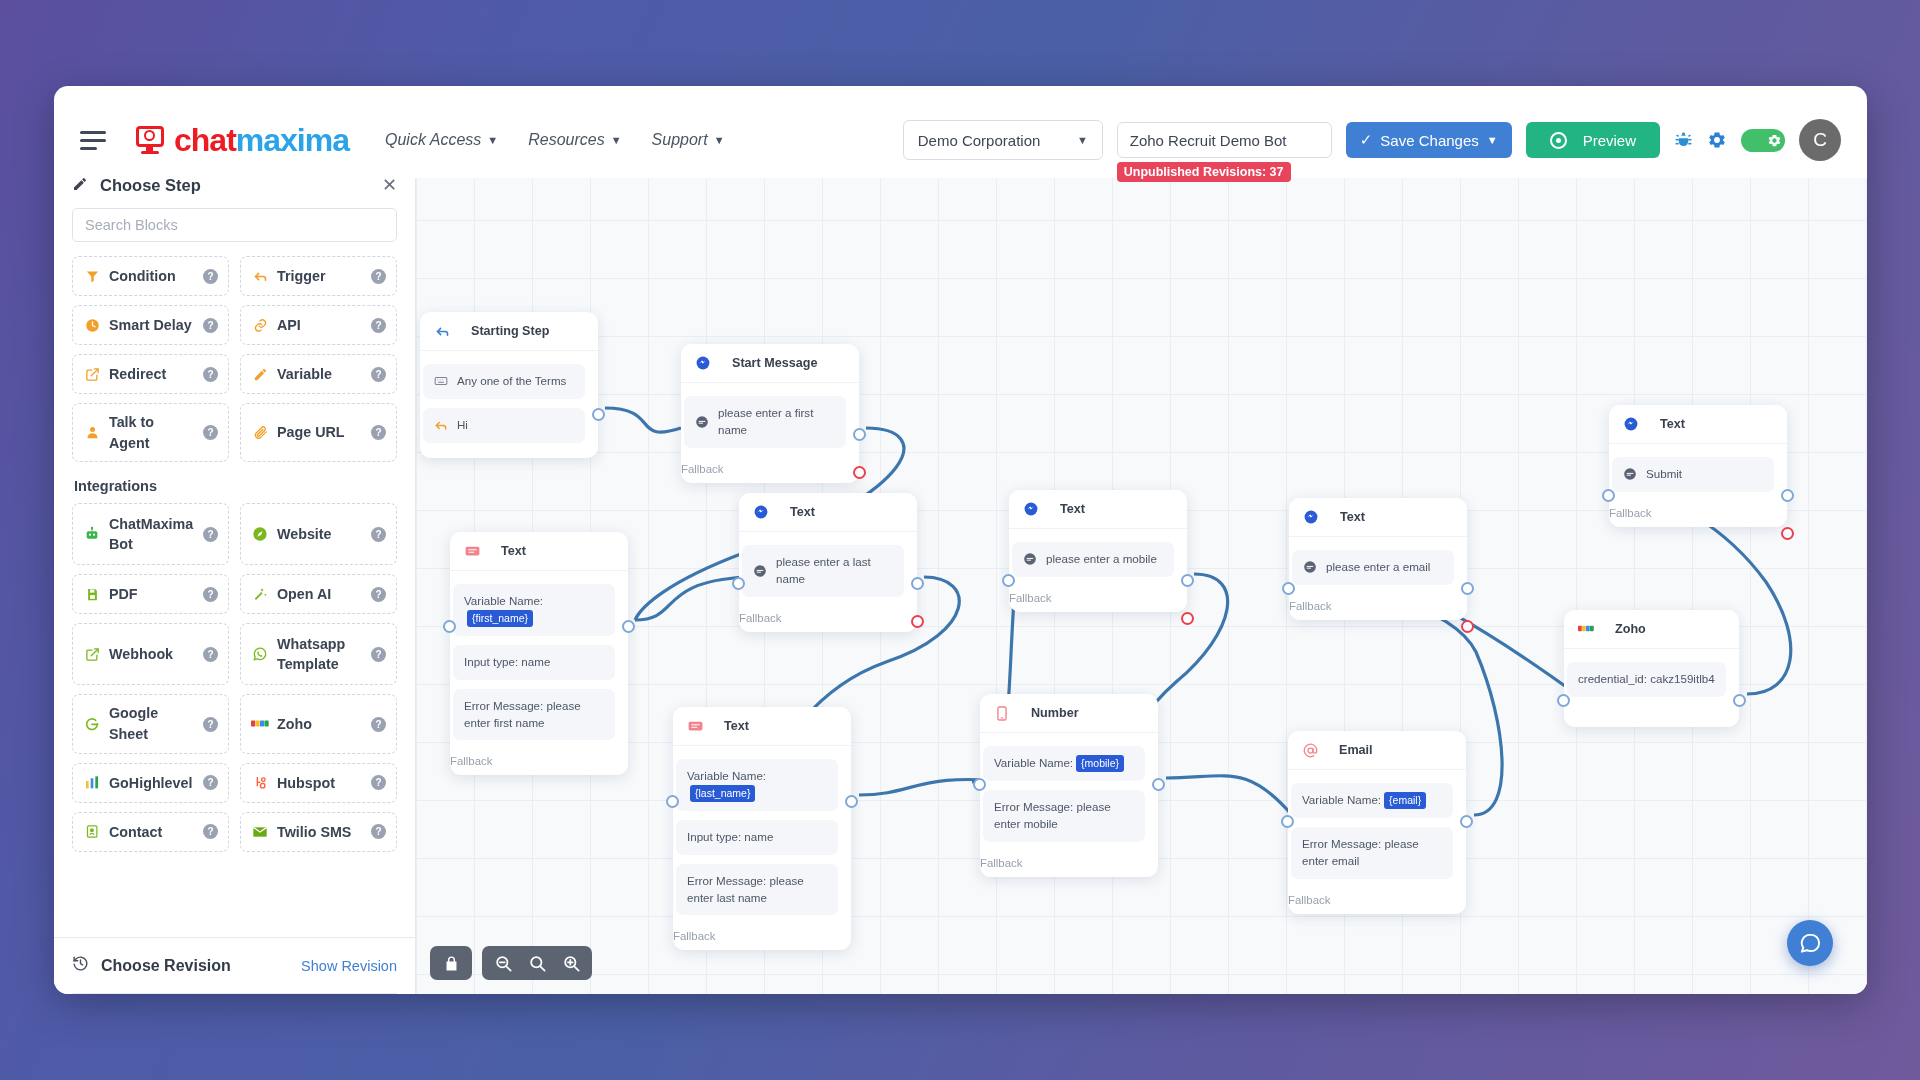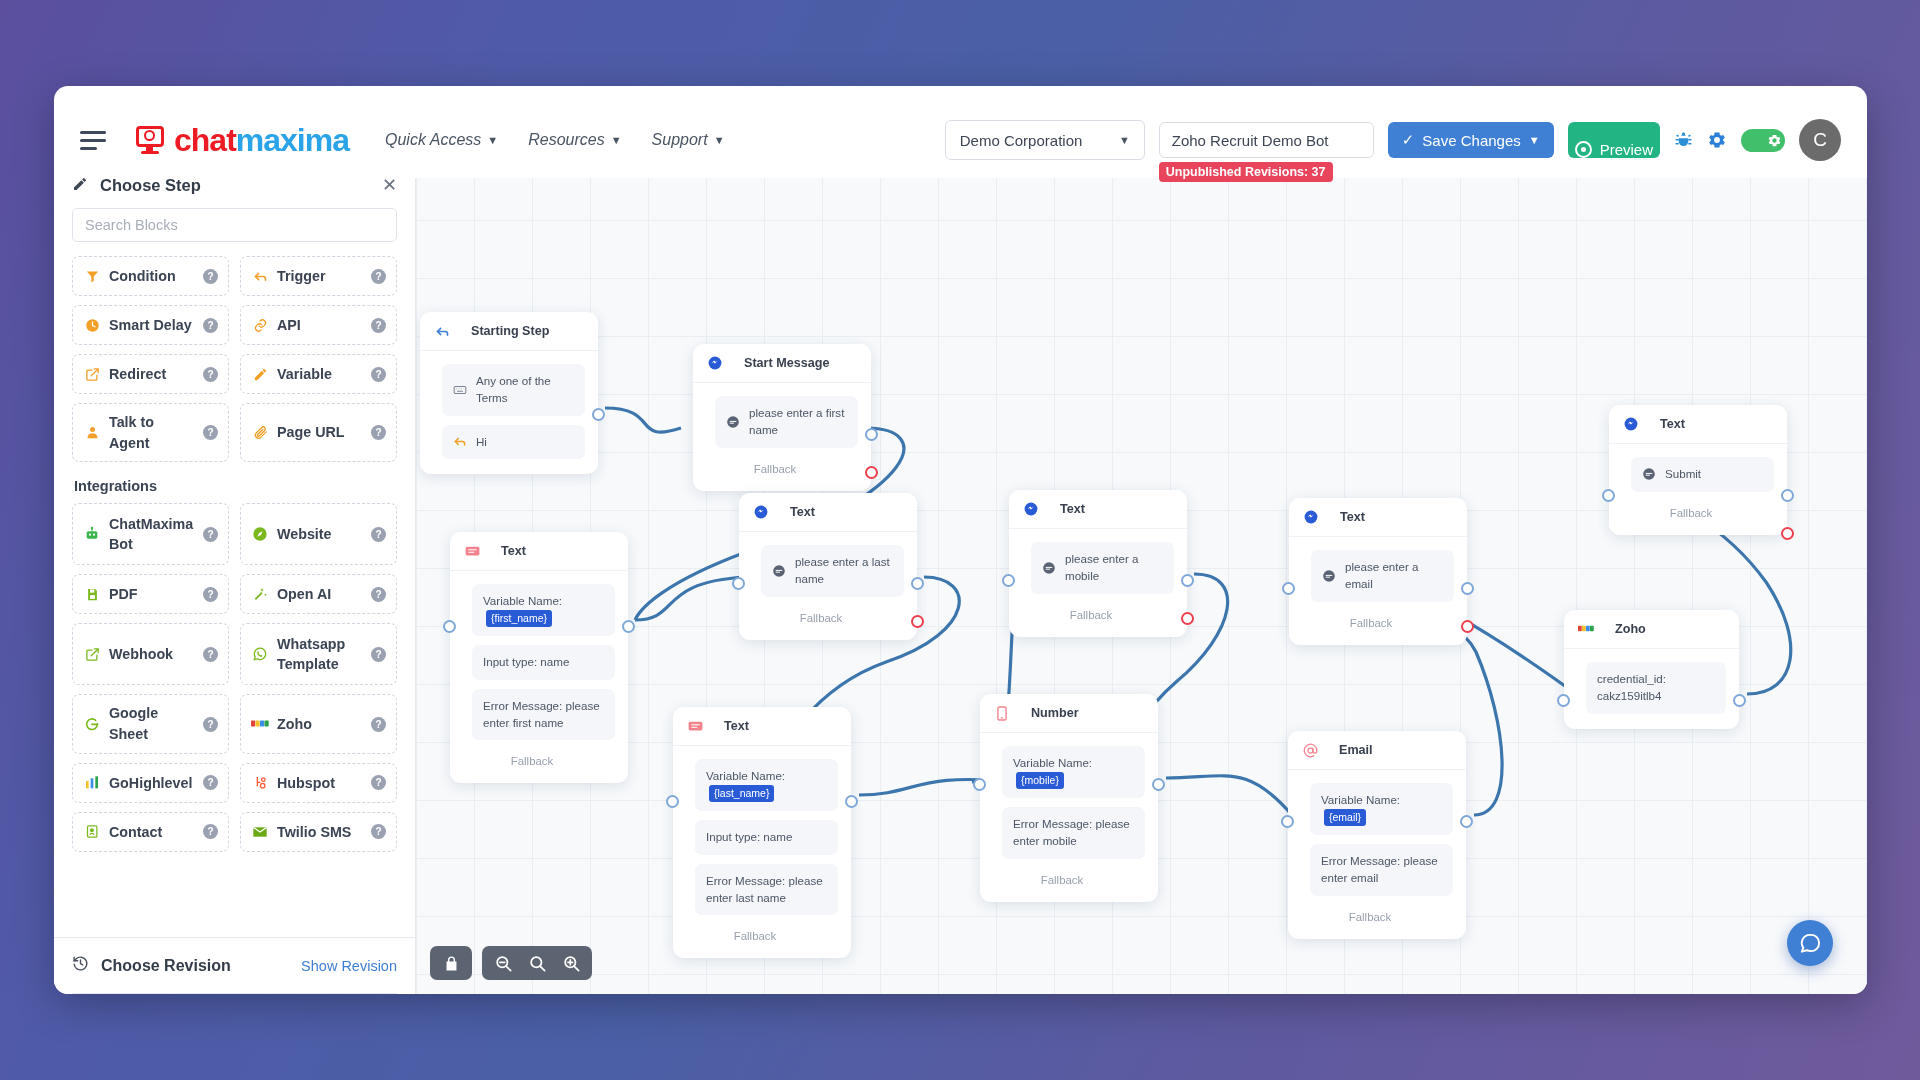--- a/index.html
+++ b/index.html
@@ -94,21 +94,21 @@
     background: #e8455c; color: #fff; font-size: 12.5px; font-weight: 700;
     padding: 3px 7px; border-radius: 4px; white-space: nowrap;
   }
   .btn-save {
     height: 36px; background: #3f7fd4; color: #fff; border: none; border-radius: 6px;
     display: flex; align-items: center; gap: 8px; padding: 0 14px;
     font-size: 15px; cursor: pointer; font-family: "Liberation Sans", sans-serif;
   }
   .btn-preview {
     height: 36px; background: #22b583; color: #fff; border: none; border-radius: 6px;
-    display: flex; align-items: flex-end; gap: 8px; padding: 0 7px;
+    display: flex; align-items: center; gap: 16px; padding: 0 24px;
     font-size: 15px; cursor: pointer; font-family: "Liberation Sans", sans-serif;
   }
   .eye-ic {
     width: 17px; height: 17px; border-radius: 50%; border: 2.4px solid #fff;
     display: flex; align-items: center; justify-content: center;
   }
   .eye-ic i { width: 5px; height: 5px; background: #fff; border-radius: 50%; display: block; }
   .hicon { cursor: pointer; display: flex; align-items: center; }
   .toggle-pill {
     width: 44px; height: 23px; background: #41bf6a; border-radius: 12px;
@@ -186,33 +186,33 @@
     position: absolute; background: #fff; border-radius: 11px;
     box-shadow: 0 3px 14px rgba(40,60,90,.13);
     display: flex; flex-direction: column;
   }
   .node-head {
     display: flex; align-items: center; gap: 21px;
     padding: 11px 14px; border-bottom: 1px solid #eef1f5;
   }
   .node-ic { width: 16px; height: 16px; display: flex; align-items: center; justify-content: center; font-size: 13px; }
   .node-title { font-size: 12.6px; font-weight: 700; color: #39414f; }
-  .node-body { padding: 13px 13px 6px 22px; flex: 1; }
+  .node-body { padding: 13px 13px 6px 3px; flex: 1; }
   .chip {
     background: #f4f6f9; border-radius: 7px; padding: 9px 11px;
     font-size: 11.6px; color: #4d5666; margin-bottom: 9px;
     display: flex; align-items: center; gap: 9px; line-height: 1.45;
   }
   .chip-ic { width: 14px; flex: 0 0 14px; display: flex; align-items: center; justify-content: center; }
   .var-tag {
     background: #2a5bd7; color: #fff; border-radius: 3px; padding: 1px 5px;
     font-size: 10.5px; margin-left: 3px; display: inline-block;
   }
   .fallback {
-    font-size: 11.4px; color: #98a0ad; text-align: center; padding: 0 14px 16px 0;
+    font-size: 11.4px; color: #98a0ad; text-align: left; padding: 0 14px 8px 0;
   }
   .port {
     position: absolute; width: 13px; height: 13px; border-radius: 50%;
     background: #fff; border: 2px solid #7fa7d8; z-index: 5;
   }
   .port.right { right: -7px; }
   .port.left { left: -7px; }
   .port.red { border-color: #ec3f4e; }
 
   
@@ -612,21 +612,21 @@
                 <svg width="15" height="15" viewBox="0 0 24 24" fill="none" stroke="#f2a02a" stroke-width="2.6" stroke-linecap="round" stroke-linejoin="round">
                   <polyline points="9,17 4,12 9,7"></polyline>
                   <path d="M20 18v-2a4 4 0 00-4-4H4"></path>
                 </svg>
               </span>
               <span>Hi</span>
             </div>
           </div>
           <span class="port right" style="top:96px"></span>
         </div>
-        <div class="node" style="left: 277px; top: 182px; width: 178px; min-height: 117px;">
+        <div class="node" style="left: 265px; top: 182px; width: 178px; min-height: 117px;">
           <div class="node-head">
             <span class="node-ic">
               <svg width="14" height="14" viewBox="0 0 24 24">
                 <circle cx="12" cy="12" r="11" fill="#2a5bd7"></circle>
                 <path d="M5.5 12.8l5-5.2 2.6 2.7 3.7-2.7-4.9 5.2-2.6-2.7-3.8 2.7z" fill="#fff"></path>
               </svg>
             </span>
             <span class="node-title">Start Message</span>
           </div>
           <div class="node-body">

